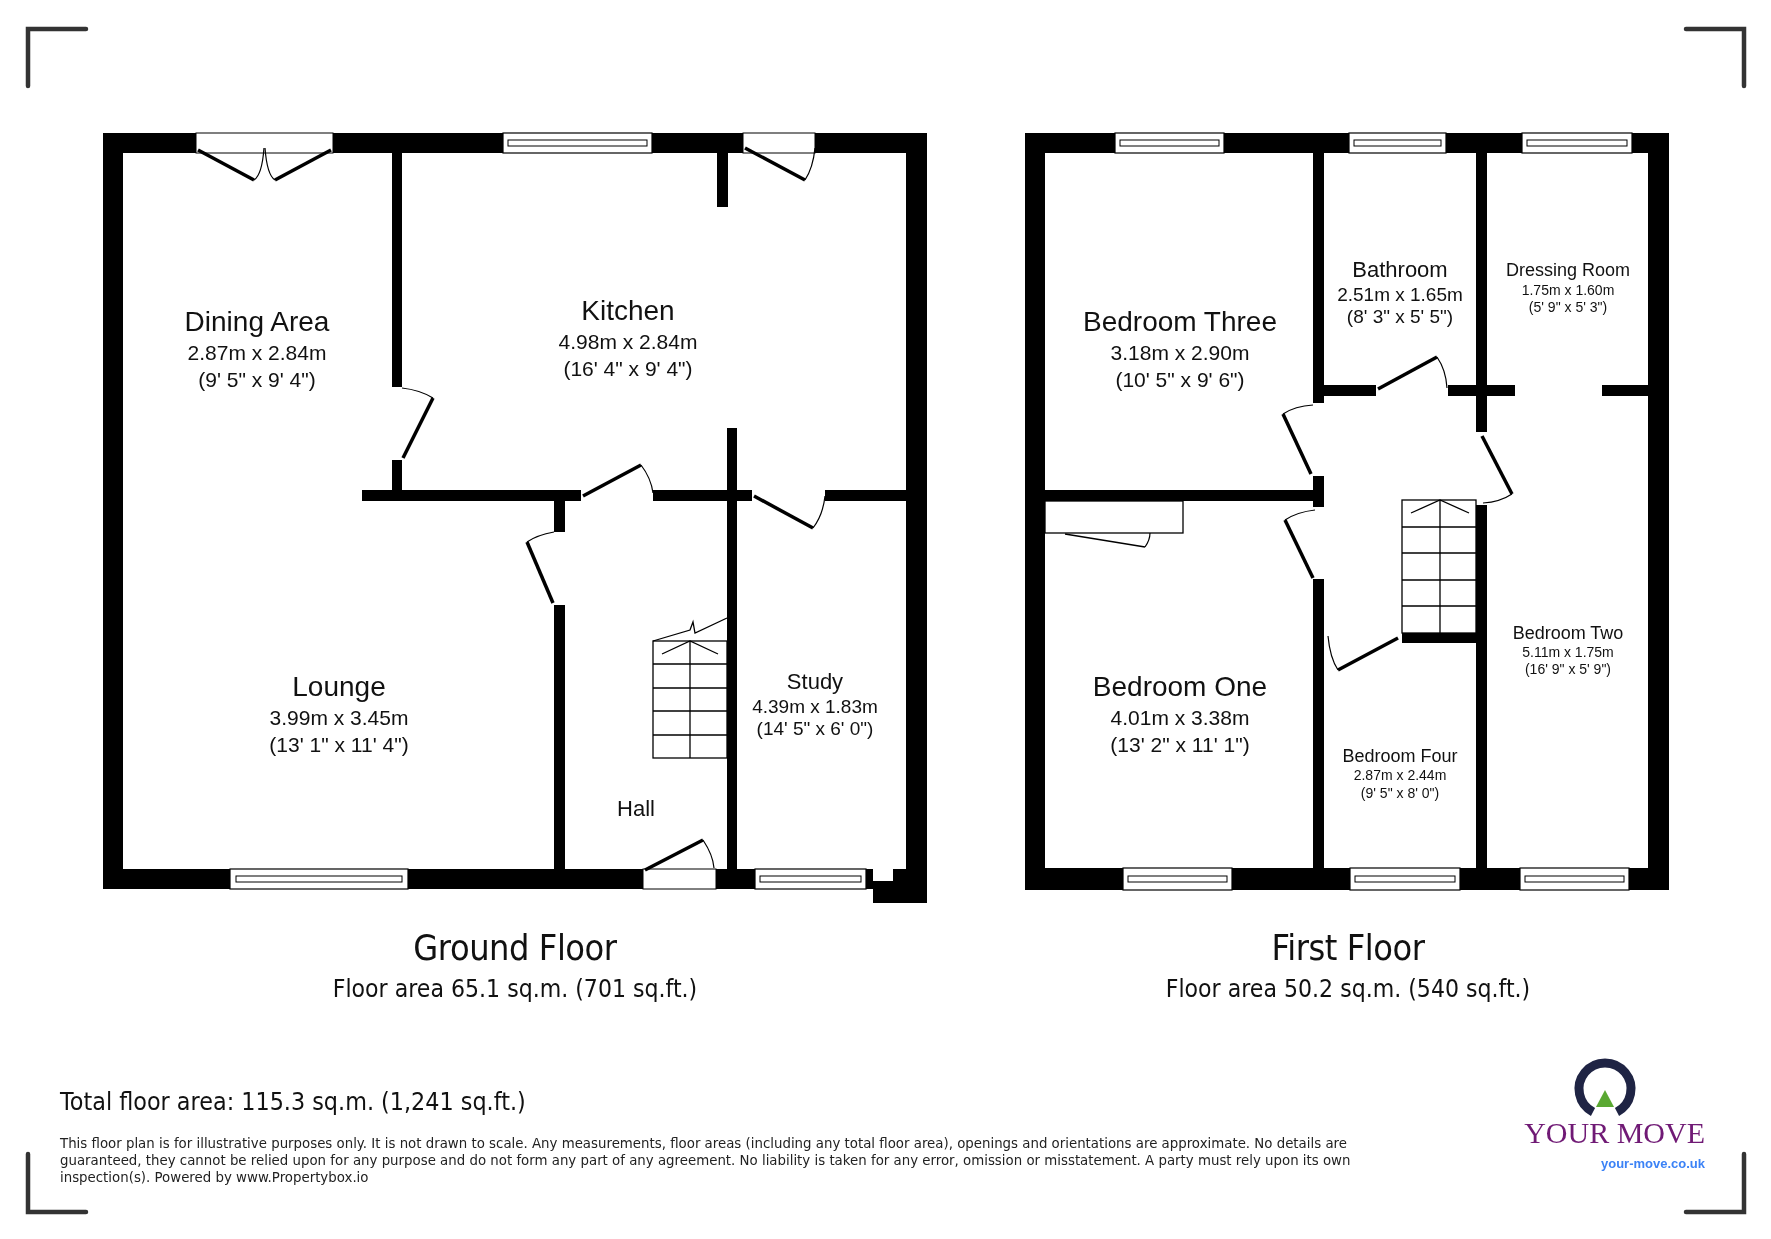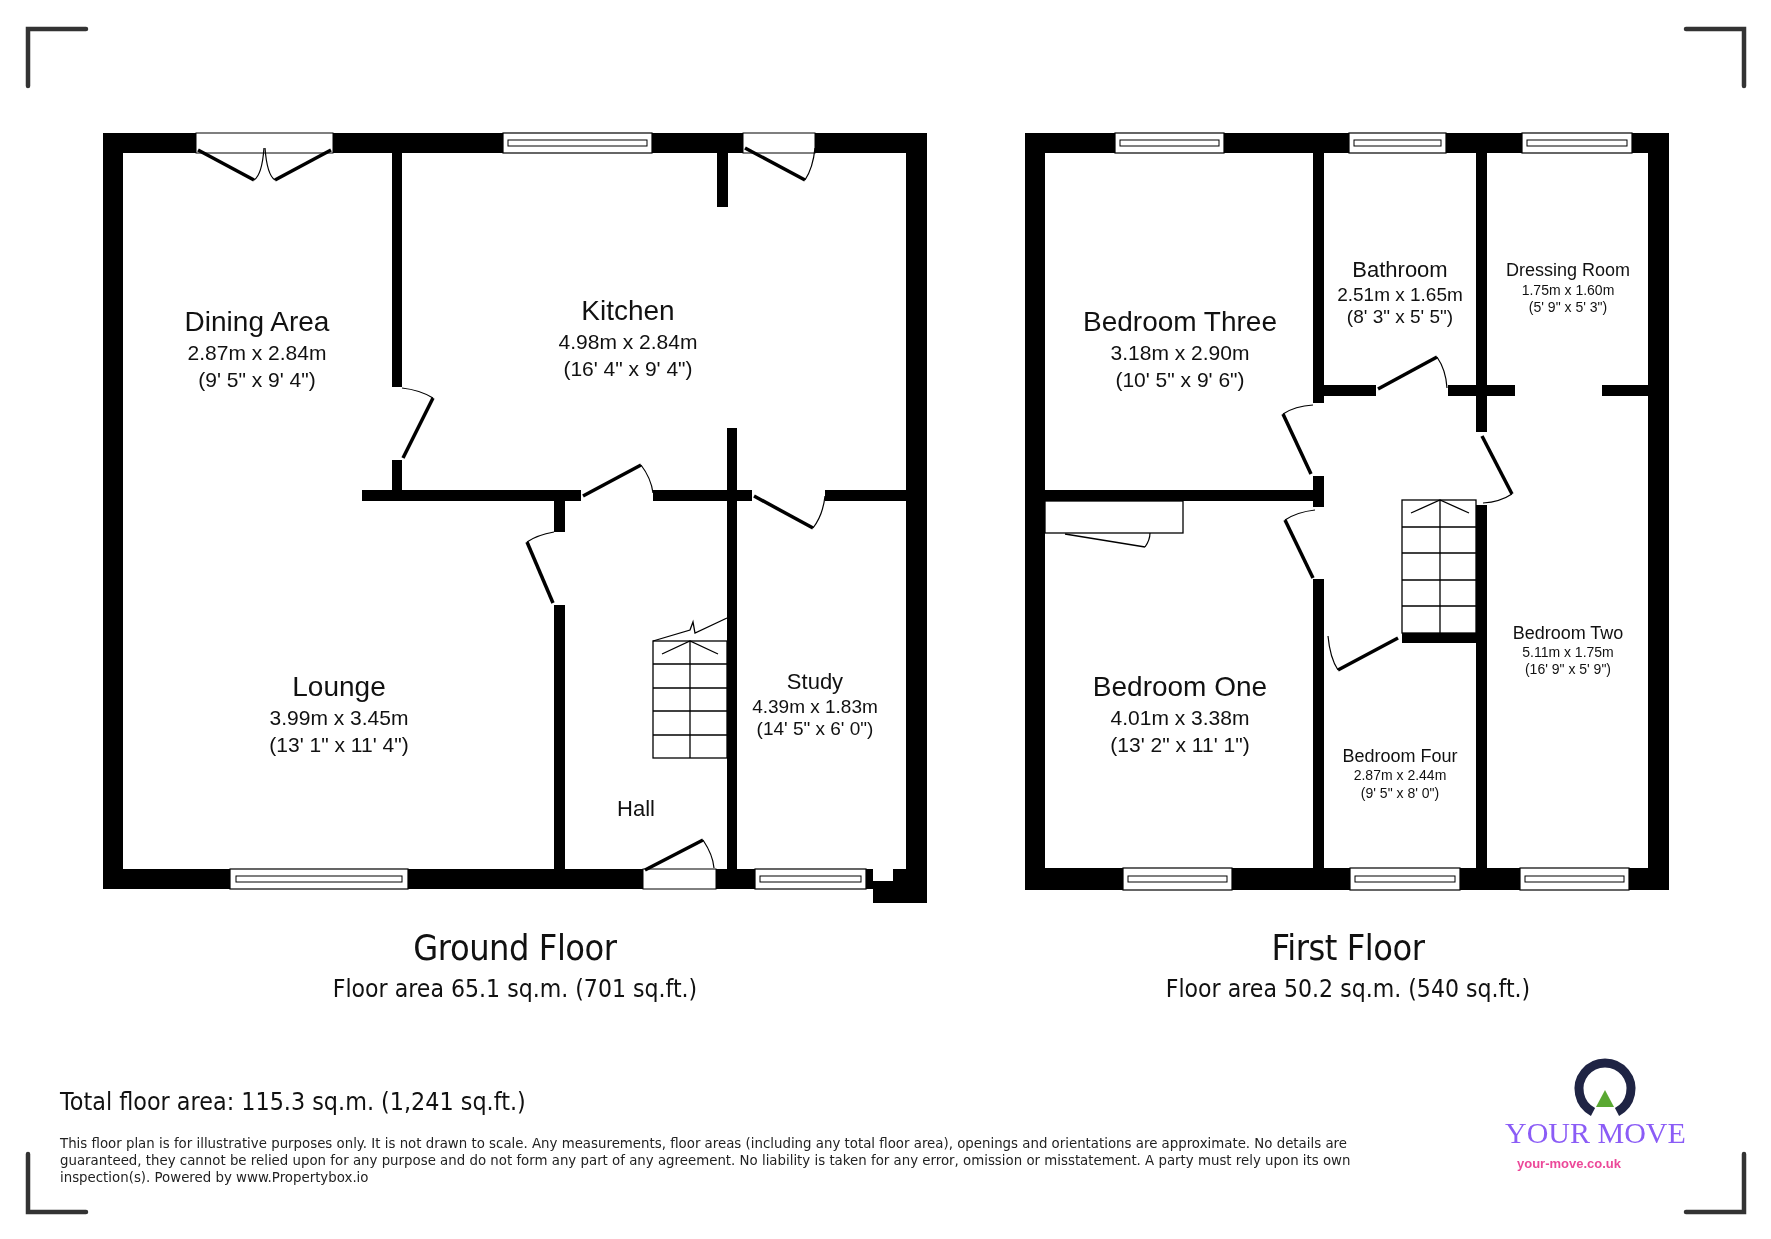--- a/index.html
+++ b/index.html
@@ -17,22 +17,22 @@
   .rdim-l { font-family:"Liberation Sans", sans-serif; font-size:21px; fill:#111; text-anchor:middle; }
   .rname-m { font-family:"Liberation Sans", sans-serif; font-size:22px; fill:#111; text-anchor:middle; }
   .rdim-m { font-family:"Liberation Sans", sans-serif; font-size:19px; fill:#111; text-anchor:middle; }
   .rname-s { font-family:"Liberation Sans", sans-serif; font-size:18px; fill:#111; text-anchor:middle; }
   .rdim-s { font-family:"Liberation Sans", sans-serif; font-size:14px; fill:#111; text-anchor:middle; }
   .floor-title { position:absolute; font-family:"DejaVu Sans", sans-serif; font-size:35px; color:#111; text-align:center; width:600px; letter-spacing:-0.5px; transform:scaleX(0.92); }
   .floor-area { position:absolute; font-family:"DejaVu Sans", sans-serif; font-size:24px; color:#111; text-align:center; width:600px; transform:scaleX(0.92); }
   .total { position:absolute; left:60px; top:1088px; font-family:"DejaVu Sans", sans-serif; font-size:24px; color:#111; transform-origin:left top; transform:scaleX(0.93); white-space:nowrap; }
   .disclaimer { position:absolute; left:60px; top:1135px; width:1480px; font-family:"DejaVu Sans", sans-serif; font-size:14.5px; line-height:17px; color:#222; transform-origin:left top; transform:scaleX(0.92); }
   .logo { position:absolute; left:1505px; top:1050px; width:200px; height:120px; }
-  .logo-word { position:absolute; left:0; top:66px; width:200px; text-align:left; font-family:"Liberation Serif", serif; font-size:30px; color:#8b5cf6; letter-spacing:0px; }
-  .logo-url { position:absolute; left:12px; top:106px; width:200px; text-align:left; font-family:"Liberation Sans", sans-serif; font-weight:bold; font-size:13px; color:#ec4899; }
+  .logo-word { position:absolute; left:0; top:66px; width:200px; text-align:right; font-family:"Liberation Serif", serif; font-size:30px; color:#701a75; letter-spacing:0px; }
+  .logo-url { position:absolute; left:0; top:106px; width:200px; text-align:right; font-family:"Liberation Sans", sans-serif; font-weight:bold; font-size:13px; color:#3b82f6; }
 </style>
 </head>
 <body>
 
 <div id="page">
 
   <svg class="plan" width="1771" height="1239" viewBox="0 0 1771 1239">
 
     <g>
       <path class="bracket" d="M28 86 L28 29 L86 29"></path>

